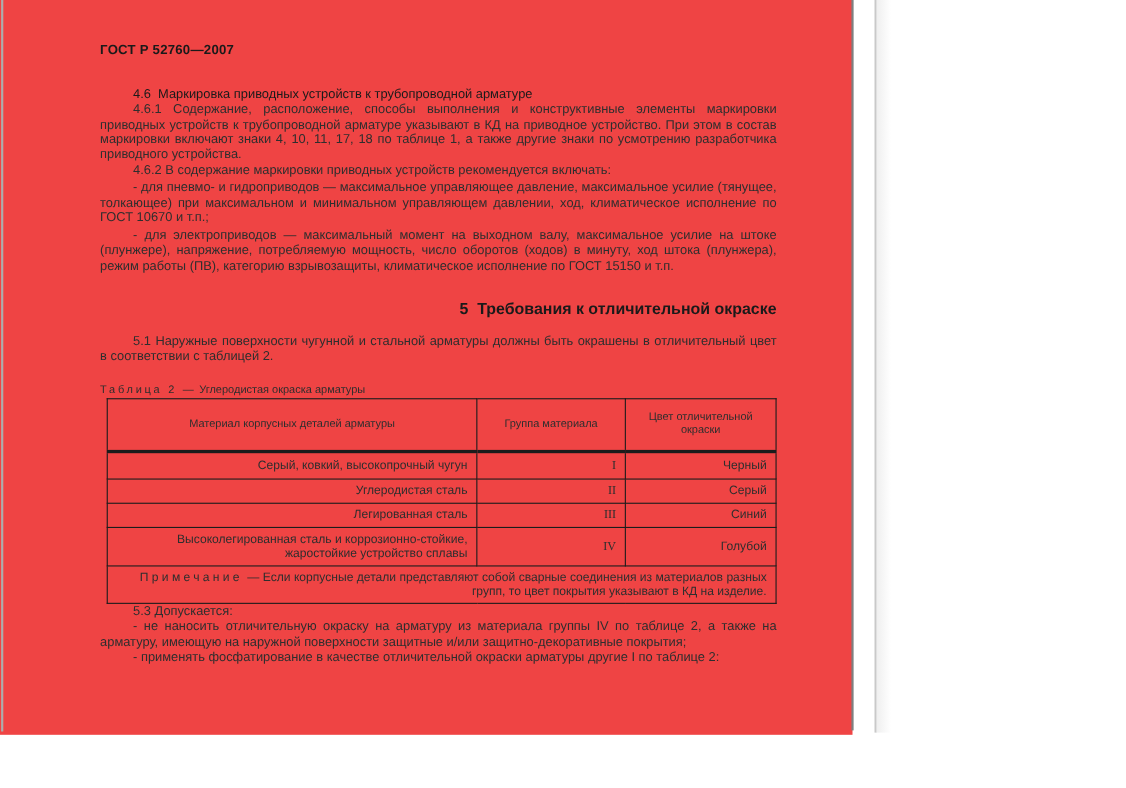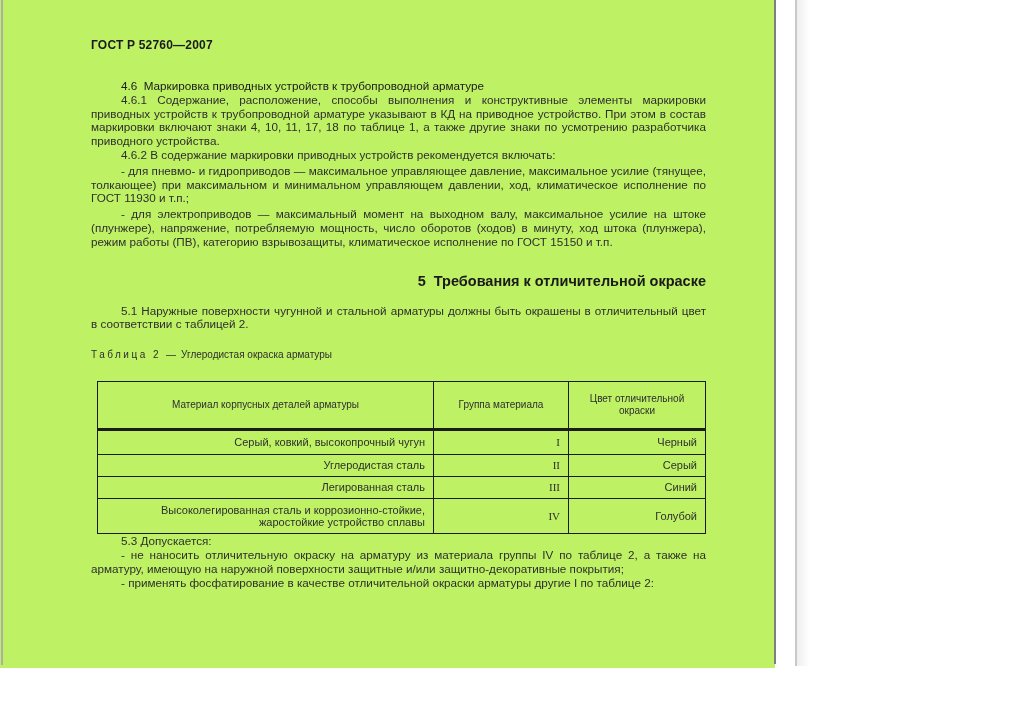--- a/index.html
+++ b/index.html
@@ -12,21 +12,21 @@
     --edge-shadow:#efefef;
   }
   html,body{margin:0;padding:0;}
   body{
     width:1024px;height:716px;position:relative;background:#ffffff;
     font-family:"Liberation Sans",sans-serif;color:var(--ink);
     overflow:hidden;
   }
   .page{
     position:absolute;left:0;top:0;width:775px;height:668px;
-    background:#bef264;overflow:hidden;
+    background:#ef4444;overflow:hidden;
   }
   .content{padding:38px 69px 0 91px;}
   .content p{
     margin:0;font-size:11.7px;line-height:13.8px;
     text-align:justify;text-indent:30px;color:var(--ink);
   }
   .doc-header{
     font-weight:bold;font-size:12px;letter-spacing:.2px;
     color:var(--ink-strong);white-space:pre-wrap;
   }
@@ -41,21 +41,21 @@
   }
   p.li{margin-top:2px !important;}
   p.caption{
     font-size:10px !important;margin-top:18px !important;
     text-indent:0 !important;text-align:left !important;line-height:12px !important;
   }
   .cap-label{letter-spacing:2.5px;}
   .cap-dash{margin:0 5px;}
   table.gost{
     border-collapse:collapse;table-layout:fixed;
-    width:608px;margin:20px 0 0 6px;
+    width:608px;margin:1px 0 0 6px;
   }
   table.gost col.c1{width:336px;}
   table.gost col.c2{width:135px;}
   table.gost col.c3{width:137px;}
   table.gost th{
     font-weight:normal;font-size:10px;line-height:12px;
     border:1.5px solid var(--table-border);border-bottom:3px solid var(--table-border);
     height:42px;padding:2px 14px;text-align:center;vertical-align:middle;color:var(--ink);
   }
   table.gost td{
@@ -86,21 +86,21 @@
 <body>
 
 <div class="page">
   <div class="content">
 
     <div class="doc-header">ГОСТ Р 52760—2007</div>
 
     <p class="h46">4.6  Маркировка приводных устройств к трубопроводной арматуре</p>
     <p>4.6.1 Содержание, расположение, способы выполнения и конструктивные элементы маркировки приводных устройств к трубопроводной арматуре указывают в КД на приводное устройство. При этом в состав маркировки включают знаки 4, 10, 11, 17, 18 по таблице 1, а также другие знаки по усмотрению разработчика приводного устройства.</p>
     <p>4.6.2 В содержание маркировки приводных устройств рекомендуется включать:</p>
-    <p class="li">- для пневмо- и гидроприводов — максимальное управляющее давление, максимальное усилие (тянущее, толкающее) при максимальном и минимальном управляющем давлении, ход, климатическое исполнение по ГОСТ 11930 и т.п.;</p>
+    <p class="li">- для пневмо- и гидроприводов — максимальное управляющее давление, максимальное усилие (тянущее, толкающее) при максимальном и минимальном управляющем давлении, ход, климатическое исполнение по ГОСТ 10670 и т.п.;</p>
     <p class="li">- для электроприводов — максимальный момент на выходном валу, максимальное усилие на штоке (плунжере), напряжение, потребляемую мощность, число оборотов (ходов) в минуту, ход штока (плунжера), режим работы (ПВ), категорию взрывозащиты, климатическое исполнение по ГОСТ 15150 и т.п.</p>
 
     <p class="h5">5  Требования к отличительной окраске</p>
     <p>5.1 Наружные поверхности чугунной и стальной арматуры должны быть окрашены в отличительный цвет в соответствии с таблицей 2.</p>
 
     <p class="caption"><span class="cap-label">Таблица 2</span><span class="cap-dash">—</span><span>Углеродистая окраска арматуры</span></p>
 
     <table class="gost">
       <colgroup>
           <col class="c1">
@@ -128,20 +128,23 @@
         <tr class="r3">
           <td>Легированная сталь</td>
           <td class="roman">III</td>
           <td>Синий</td>
         </tr>
         <tr class="r4">
           <td>Высоколегированная сталь и коррозионно-стойкие, жаростойкие устройство сплавы</td>
           <td class="roman">IV</td>
           <td>Голубой</td>
         </tr>
+        <tr>
+          <td class="note-cell" colspan="3"><span class="note-label">Примечание</span><span class="note-body">— Если корпусные детали представляют собой сварные соединения из материалов разных групп, то цвет покрытия указывают в КД на изделие.</span></td>
+        </tr>
       </tbody>
     </table>
 
     <p>5.3 Допускается:</p>
     <p>- не наносить отличительную окраску на арматуру из материала группы IV по таблице 2, а также на арматуру, имеющую на наружной поверхности защитные и/или защитно-декоративные покрытия;</p>
     <p>- применять фосфатирование в качестве отличительной окраски арматуры другие I по таблице 2:</p>
 
   </div>
 </div>
 

